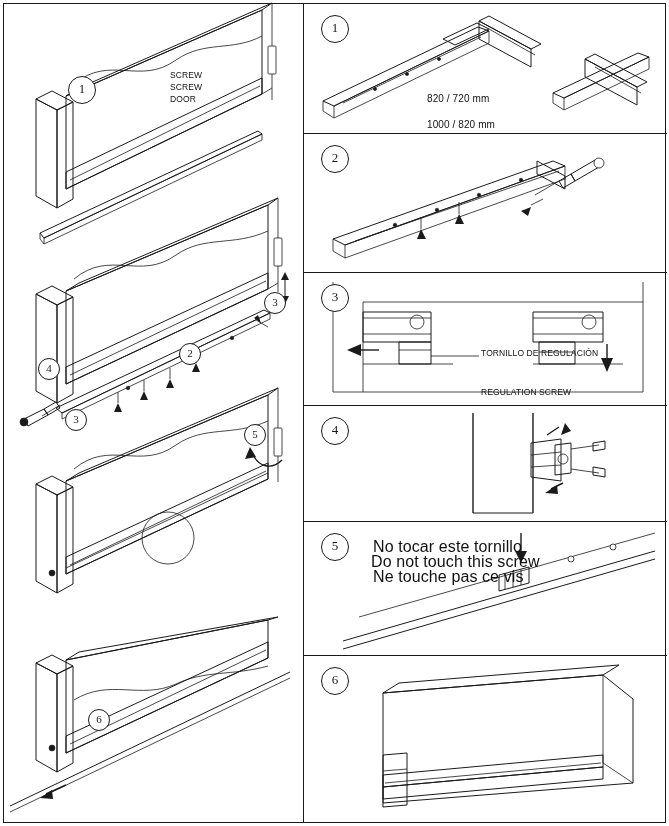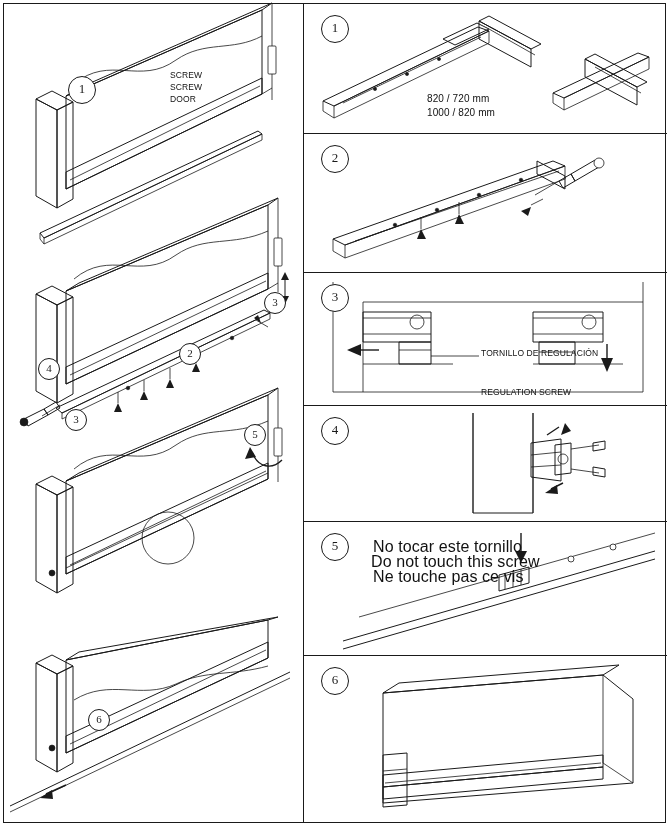--- a/index.html
+++ b/index.html
@@ -207,21 +207,21 @@
       <path class="ln th1" d="M250,90 L335,50 L346,54 L261,95 Z" fill="#ffffff"></path>
       <path class="ln th08" d="M261,95 L346,54 L346,66 L261,107 Z" fill="#e2e2e2"></path>
       <path class="ln th08" d="M250,90 L250,100 L261,107"></path>
 
       <path class="ln th1" d="M282,56 L334,84 L334,102 L282,74 Z" fill="#ffffff"></path>
       <path class="ln th1" d="M282,56 L292,51 L344,79 L334,84 Z" fill="#efefef"></path>
       <path class="ln th08" d="M292,64 L338,90"></path>
     </svg>
     <div class="circnum" style="left:18px;top:12px;">1</div>
     <div class="lbl dim" style="left:124px;top:90px;">820 / 720 mm</div>
-    <div class="lbl dim" style="left:124px;top:104px;">1000 / 820 mm</div>
+    <div class="lbl dim" style="left:124px;top:116px;">1000 / 820 mm</div>
   </div>
 
   <div class="panel" style="left:303px;top:133px;width:364px;height:139px;">
     <svg width="364" height="139" viewBox="0 0 364 139">
       <path class="ln th1" d="M30,106 L250,28 L262,33 L42,112 Z" fill="#ffffff"></path>
       <path class="ln th08" d="M42,112 L262,33 L262,46 L42,125 Z" fill="#e2e2e2"></path>
       <path class="ln th08" d="M30,106 L30,118 L42,125"></path>
       <path class="ln th08" d="M52,108 L256,38"></path>
       <circle cx="92" cy="92" r="1.8" class="fillblack"></circle>
       <circle cx="134" cy="77" r="1.8" class="fillblack"></circle>

